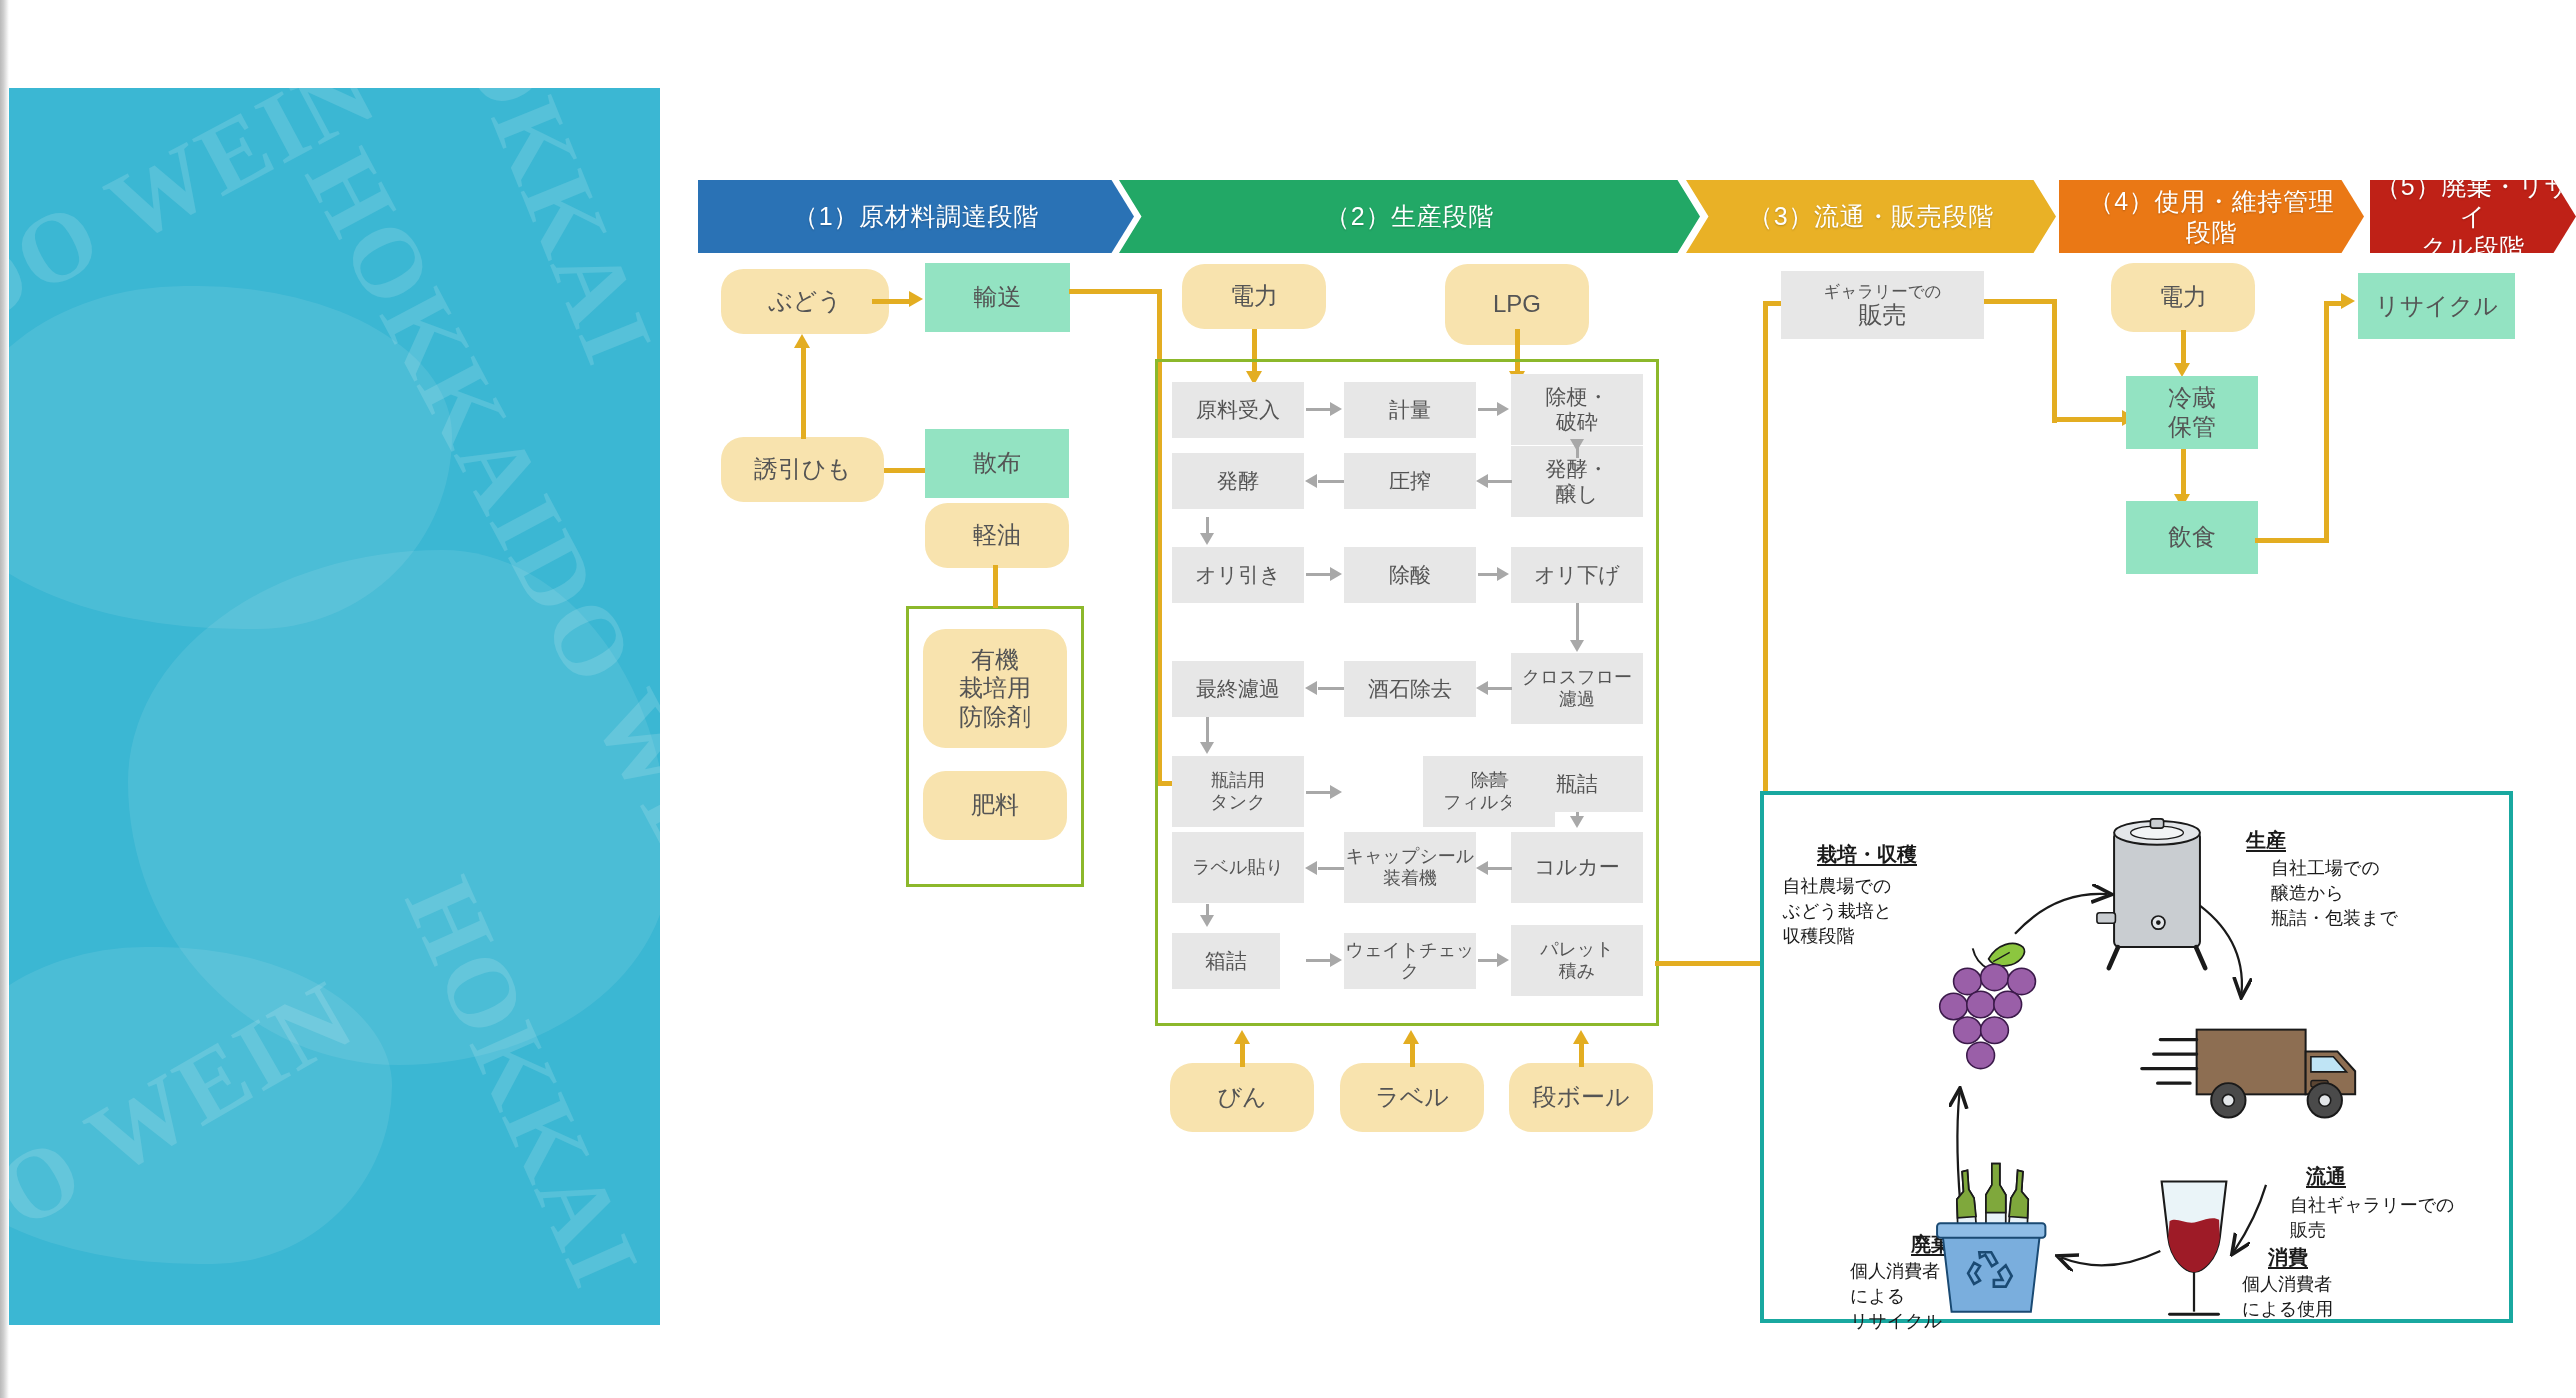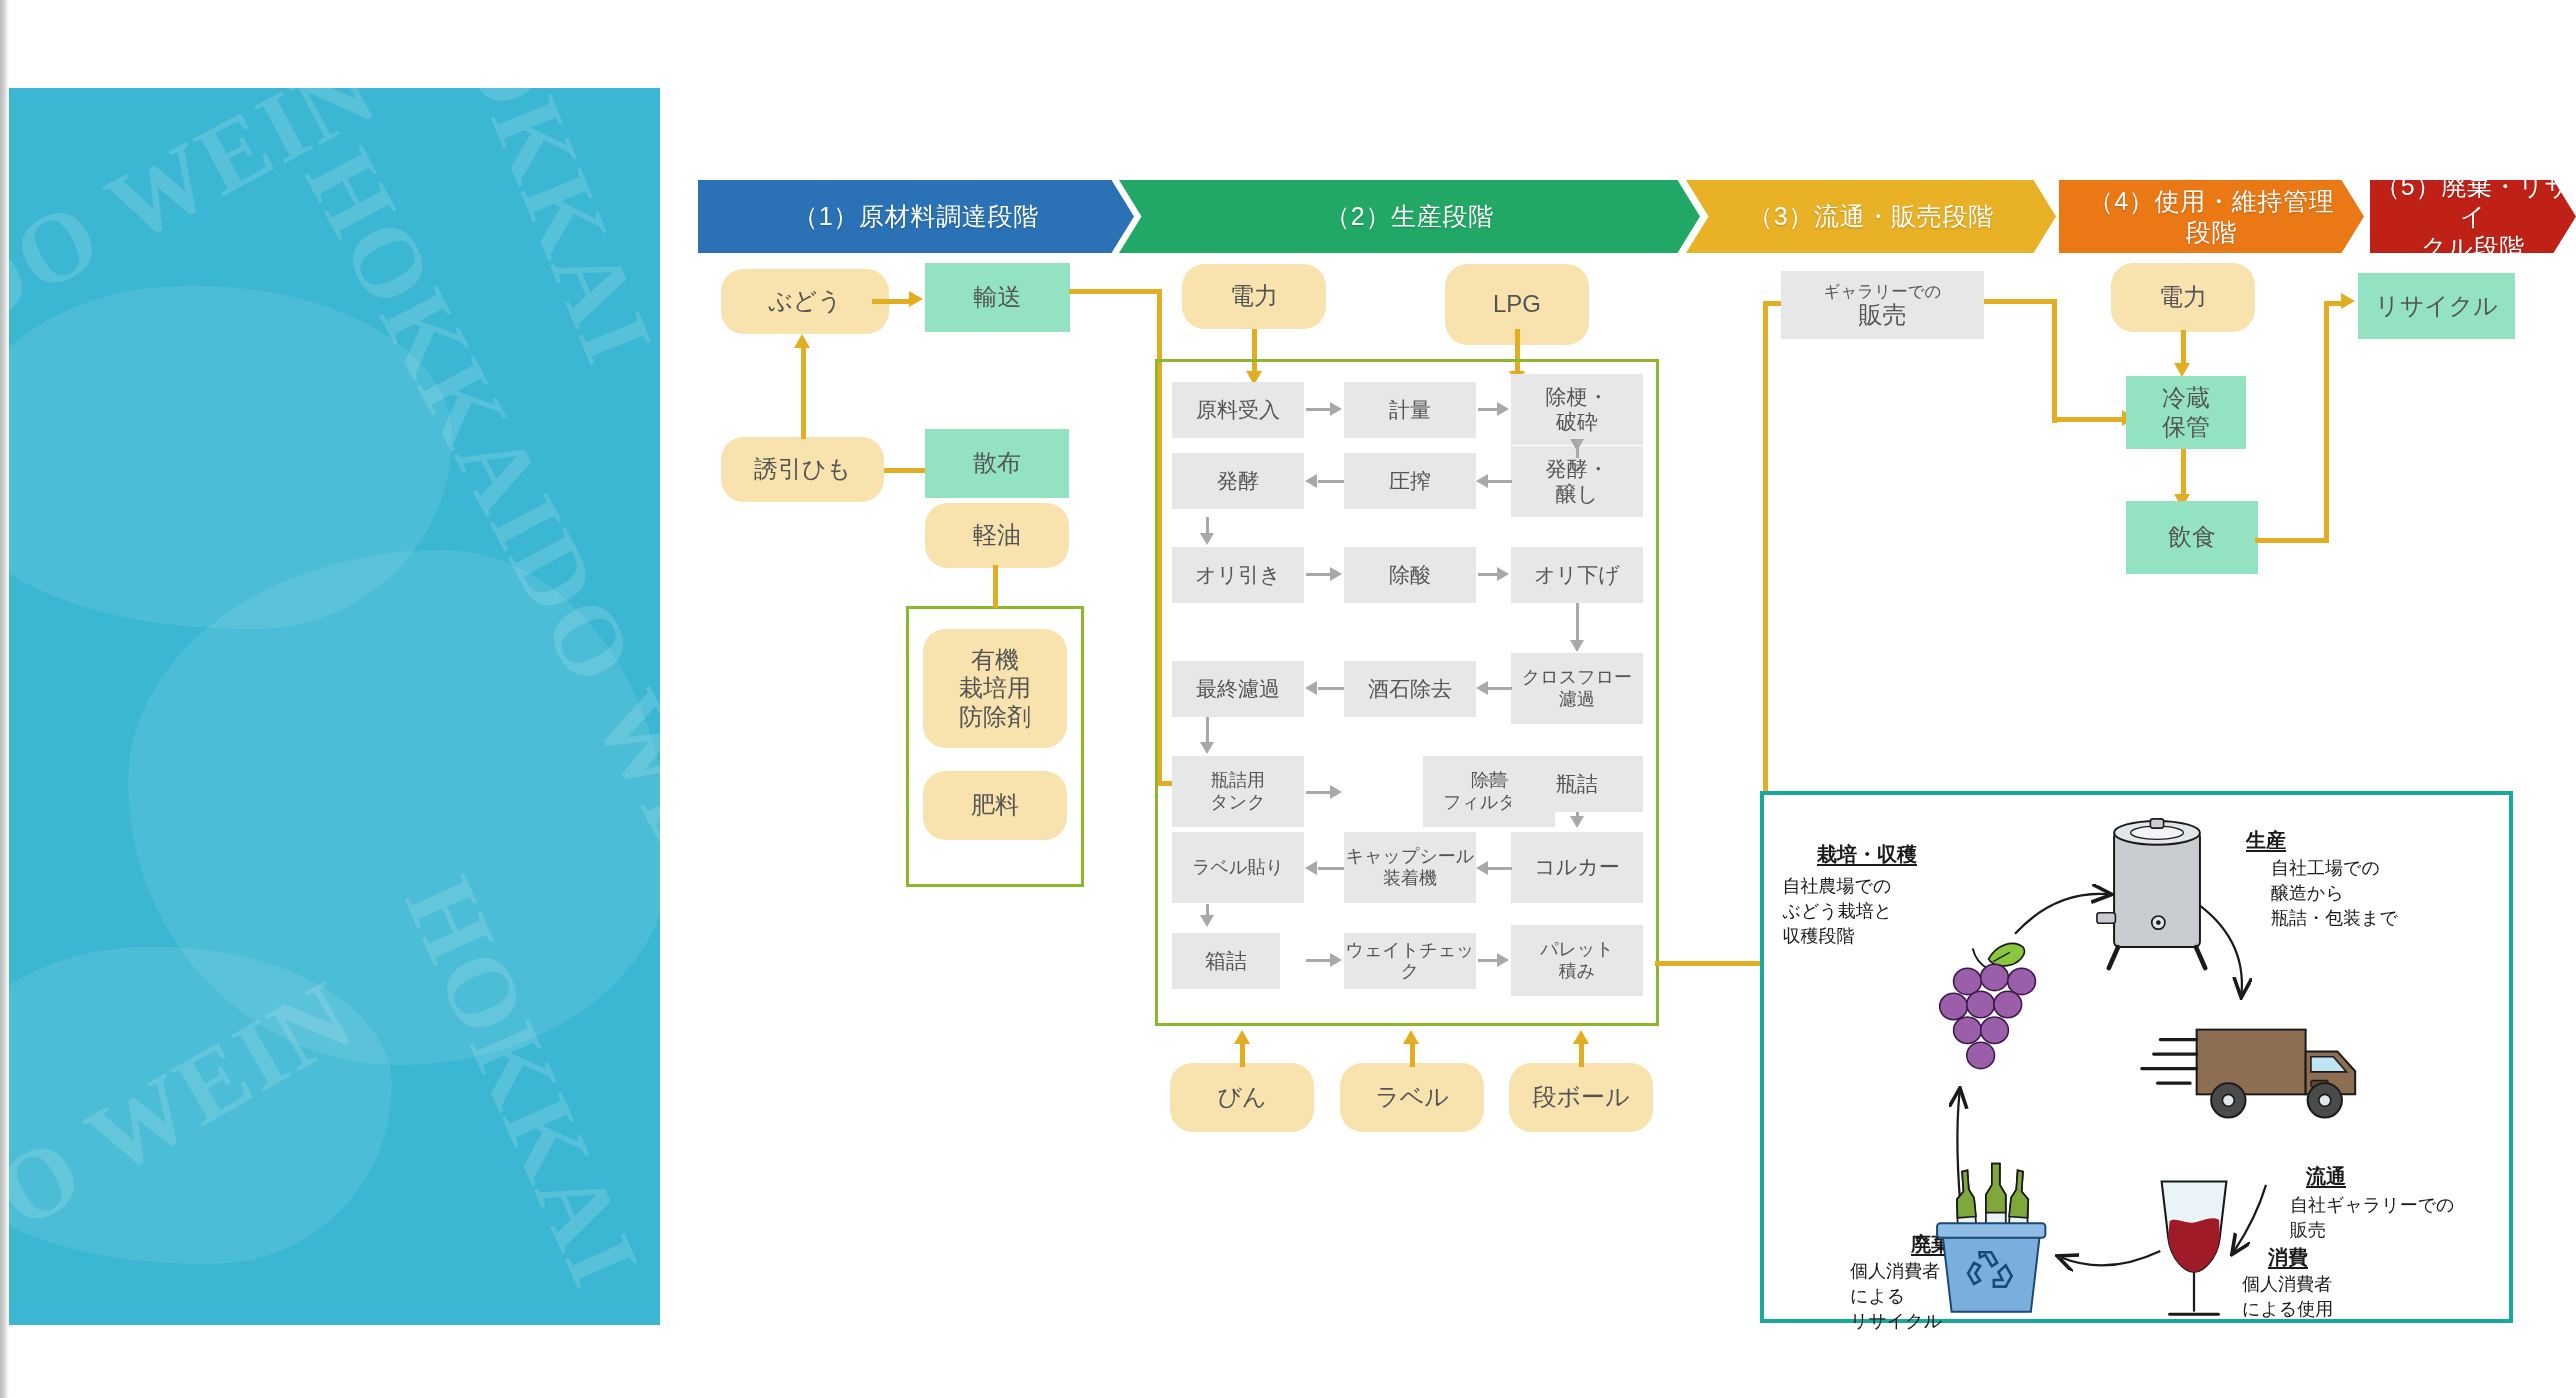--- a/index.html
+++ b/index.html
@@ -312,21 +312,21 @@
 <div class="ln v" style="left:2052px;top:299px;height:124px;"></div>
 <div class="ln h" style="left:2052px;top:417px;width:74px;"></div>
 <div class="tip y-r" style="left:2122px;top:410px;"></div>
 
 <div class="node n-res" style="left:2111px;top:263px;width:144px;height:69px;">
     <span>電力</span>
   </div>
 <div class="ln v" style="left:2181px;top:330px;height:36px;"></div>
 <div class="tip y-d" style="left:2174px;top:363px;"></div>
 
-<div class="node n-proc" style="left:2126px;top:376px;width:120px;height:73px;">
+<div class="node n-proc" style="left:2126px;top:376px;width:132px;height:73px;">
     <span style="white-space:pre-line">冷蔵
 保管</span>
   </div>
 <div class="ln v" style="left:2181px;top:449px;height:48px;"></div>
 <div class="tip y-d" style="left:2174px;top:494px;"></div>
 
 <div class="node n-proc" style="left:2126px;top:501px;width:132px;height:73px;">
     <span>飲食</span>
   </div>
 

